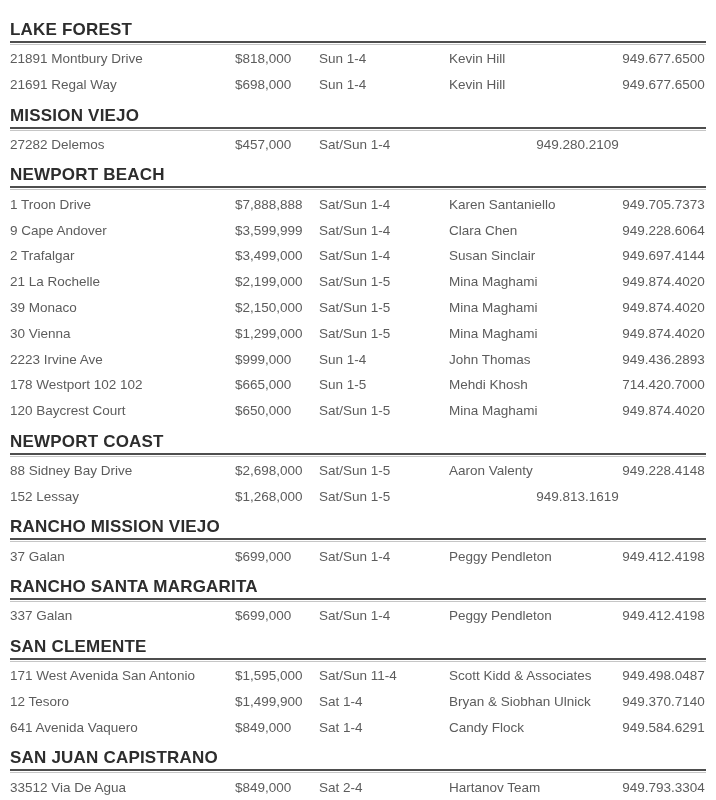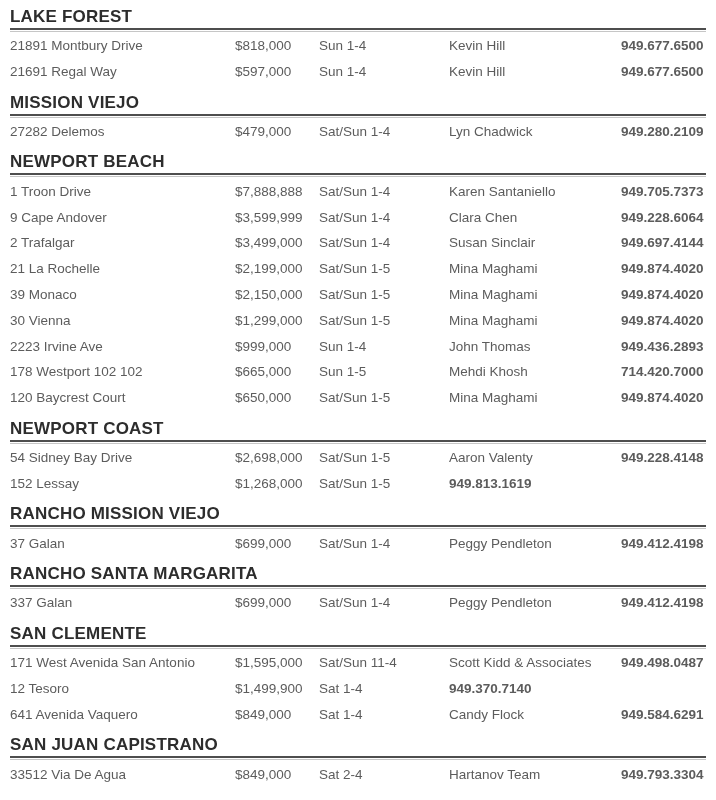--- a/index.html
+++ b/index.html
@@ -5,21 +5,21 @@
   html, body {
     margin: 0;
     padding: 0;
     background: #ffffff;
   }
   .doc {
     box-sizing: border-box;
     width: 716px;
     height: 800px;
     background: #ffffff;
-    padding: 7px 10px 0 10px;
+    padding: 20px 10px 0 10px;
     overflow: hidden;
     font-family: "Liberation Sans", sans-serif;
   }
   .city-section + .city-section {
     margin-top: 8px;
   }
   .city-heading {
     margin: 0;
     font-size: 17px;
     line-height: 19px;
@@ -45,58 +45,57 @@
     color: #5c5c5c;
   }
   .cell {
     white-space: nowrap;
     overflow: hidden;
   }
   .cell.address { width: 225px; }
   .cell.price   { width: 70px;  text-align: left; }
   .cell.time    { width: 130px; padding-left: 14px; box-sizing: content-box; }
   .cell.agent   { width: 172px; }
-  .cell.phone   { flex: 1; text-align: left; font-weight: bold; }
+  .cell.phone   { flex: 1; text-align: center; }
 </style>
 </head>
 <body>
 
 <div class="doc">
   <div id="sections-root">
   <section class="city-section">
     <h2 class="city-heading">LAKE FOREST</h2>
     <div class="heading-rule"></div>
     <div class="rows">
   <div class="listing-row">
     <span class="cell address">21891 Montbury Drive</span>
     <span class="cell price">$818,000</span>
     <span class="cell time">Sun 1-4</span>
     <span class="cell agent">Kevin Hill</span>
     <span class="cell phone">949.677.6500</span>
   </div>
 
   <div class="listing-row">
     <span class="cell address">21691 Regal Way</span>
-    <span class="cell price">$597,000</span>
+    <span class="cell price">$698,000</span>
     <span class="cell time">Sun 1-4</span>
     <span class="cell agent">Kevin Hill</span>
     <span class="cell phone">949.677.6500</span>
   </div>
 </div>
   </section>
 
   <section class="city-section">
     <h2 class="city-heading">MISSION VIEJO</h2>
     <div class="heading-rule"></div>
     <div class="rows">
   <div class="listing-row">
     <span class="cell address">27282 Delemos</span>
-    <span class="cell price">$479,000</span>
-    <span class="cell time">Sat/Sun 1-4</span>
-    <span class="cell agent">Lyn Chadwick</span>
+    <span class="cell price">$457,000</span>
+    <span class="cell time">Sat/Sun 1-4</span>
     <span class="cell phone">949.280.2109</span>
   </div>
 </div>
   </section>
 
   <section class="city-section">
     <h2 class="city-heading">NEWPORT BEACH</h2>
     <div class="heading-rule"></div>
     <div class="rows">
   <div class="listing-row">
@@ -171,21 +170,21 @@
     <span class="cell phone">949.874.4020</span>
   </div>
 </div>
   </section>
 
   <section class="city-section">
     <h2 class="city-heading">NEWPORT COAST</h2>
     <div class="heading-rule"></div>
     <div class="rows">
   <div class="listing-row">
-    <span class="cell address">54 Sidney Bay Drive</span>
+    <span class="cell address">88 Sidney Bay Drive</span>
     <span class="cell price">$2,698,000</span>
     <span class="cell time">Sat/Sun 1-5</span>
     <span class="cell agent">Aaron Valenty</span>
     <span class="cell phone">949.228.4148</span>
   </div>
 
   <div class="listing-row">
     <span class="cell address">152 Lessay</span>
     <span class="cell price">$1,268,000</span>
     <span class="cell time">Sat/Sun 1-5</span>
@@ -231,20 +230,21 @@
     <span class="cell price">$1,595,000</span>
     <span class="cell time">Sat/Sun 11-4</span>
     <span class="cell agent">Scott Kidd &amp; Associates</span>
     <span class="cell phone">949.498.0487</span>
   </div>
 
   <div class="listing-row">
     <span class="cell address">12 Tesoro</span>
     <span class="cell price">$1,499,900</span>
     <span class="cell time">Sat 1-4</span>
+    <span class="cell agent">Bryan &amp; Siobhan Ulnick</span>
     <span class="cell phone">949.370.7140</span>
   </div>
 
   <div class="listing-row">
     <span class="cell address">641 Avenida Vaquero</span>
     <span class="cell price">$849,000</span>
     <span class="cell time">Sat 1-4</span>
     <span class="cell agent">Candy Flock</span>
     <span class="cell phone">949.584.6291</span>
   </div>

